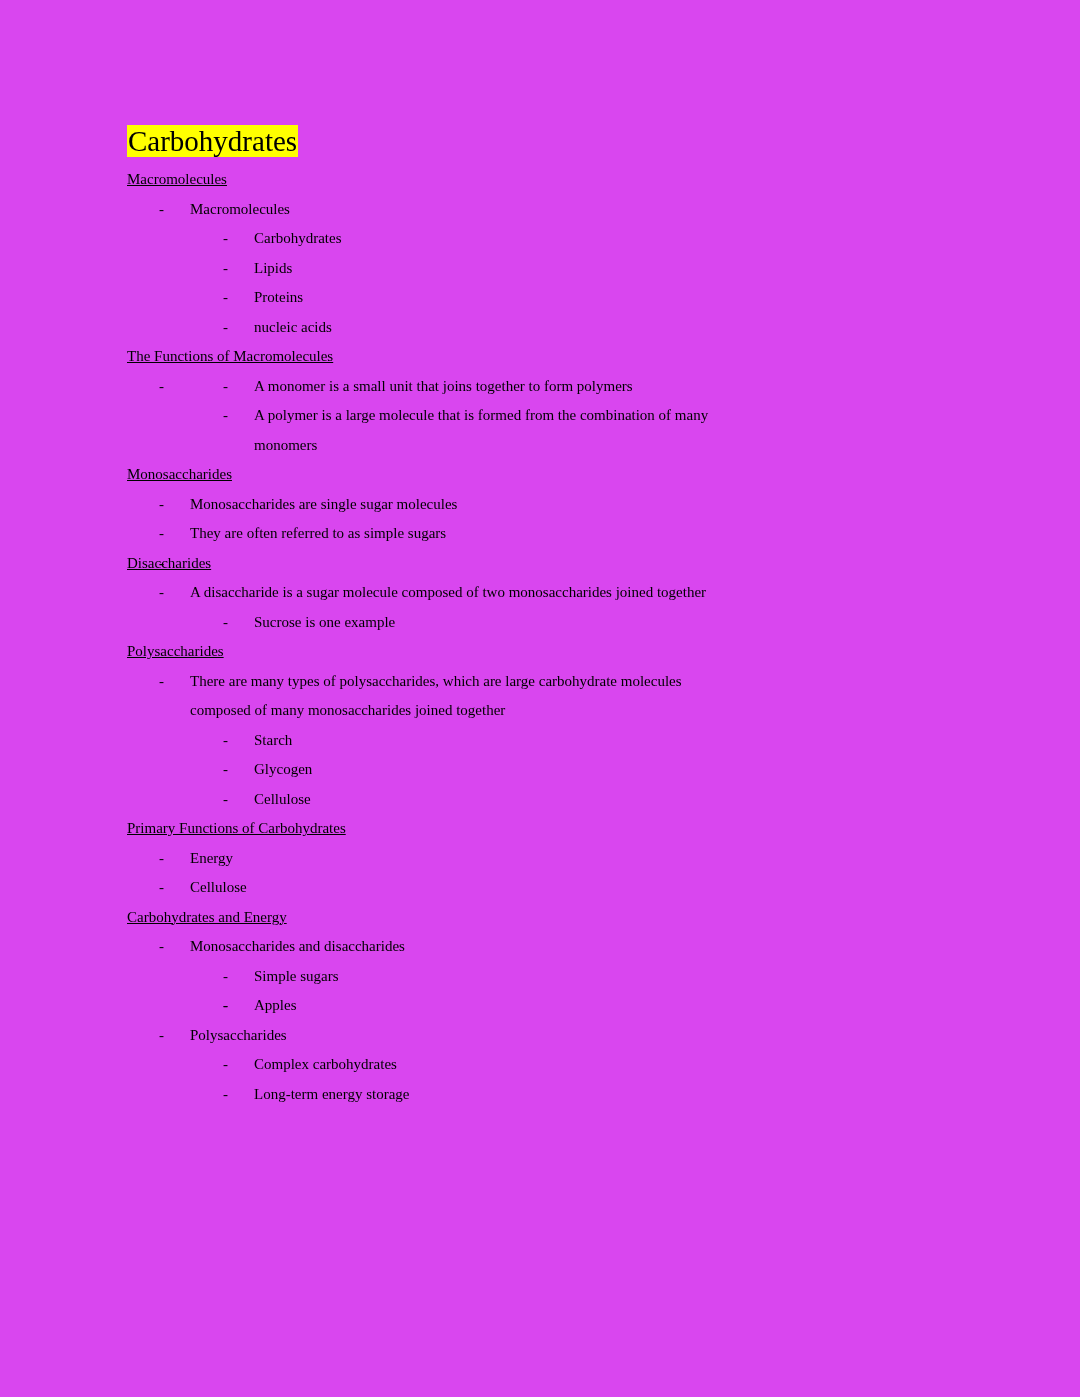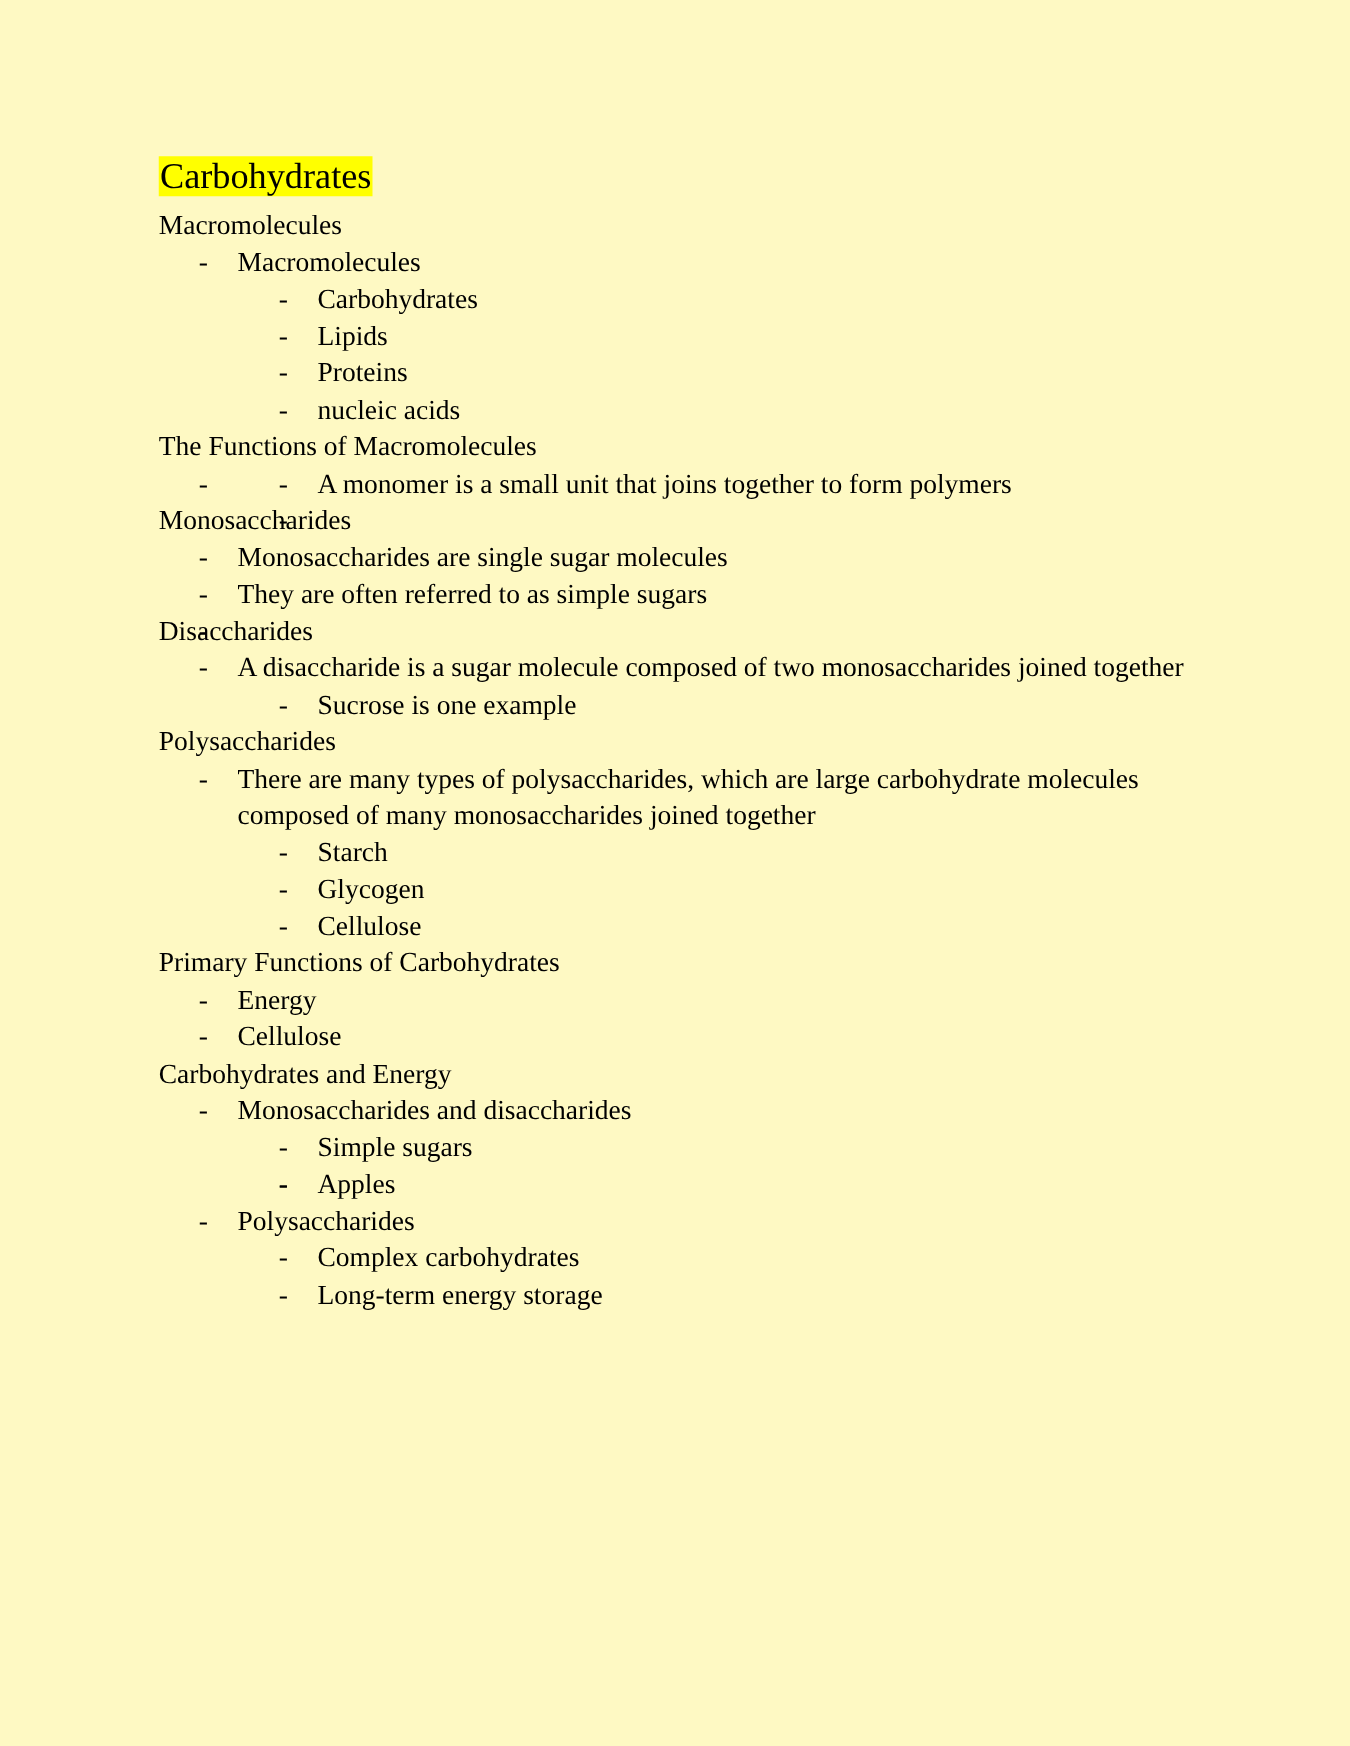--- a/index.html
+++ b/index.html
@@ -12,34 +12,35 @@
     height: 1397px;
     font-family: "Liberation Serif", "DejaVu Serif", serif;
     color: #000000;
     overflow: hidden;
   }
   .page {
     box-sizing: border-box;
     width: 1080px;
     height: 1397px;
     padding: 124px 100px 0 127px;
-    background: #fef9c3;
+    background: #d946ef;
   }
   .title {
     font-size: 29px;
     font-weight: normal;
     line-height: 34px;
     margin: 0 0 7px 0;
   }
   .title .highlight {
     padding: 0 1px;
   }
   .block {
-    font-size: 22px;
+    font-size: 15px;
     line-height: 29.5px;
+    text-decoration: underline;
   }
   .heading {
     white-space: pre-wrap;
   }
   .li {
     position: relative;
   }
   .li .text {
     white-space: pre-wrap;
     display: inline-block;
@@ -63,21 +64,22 @@
   <div id="doc-blocks">
       <div class="block heading">Macromolecules</div>
       <div class="block li li1"><span class="marker">-</span><span class="text">Macromolecules</span></div>
       <div class="block li li2"><span class="marker">-</span><span class="text">Carbohydrates</span></div>
       <div class="block li li2"><span class="marker">-</span><span class="text">Lipids</span></div>
       <div class="block li li2"><span class="marker">-</span><span class="text">Proteins</span></div>
       <div class="block li li2"><span class="marker">-</span><span class="text">nucleic acids</span></div>
       <div class="block heading">The Functions of Macromolecules</div>
       <div class="block li li1"><span class="marker">-</span></div>
       <div class="block li li2"><span class="marker">-</span><span class="text">A monomer is a small unit that joins together to form polymers</span></div>
-      <div class="block li li2"><span class="marker">-</span></div>
+      <div class="block li li2"><span class="marker">-</span><span class="text">A polymer is a large molecule that is formed from the combination of many
+monomers</span></div>
       <div class="block heading">Monosaccharides</div>
       <div class="block li li1"><span class="marker">-</span><span class="text">Monosaccharides are single sugar molecules</span></div>
       <div class="block li li1"><span class="marker">-</span><span class="text">They are often referred to as simple sugars</span></div>
       <div class="block li li1"><span class="marker">-</span></div>
       <div class="block li li1"><span class="marker">-</span></div>
       <div class="block heading">Disaccharides</div>
       <div class="block li li1"><span class="marker">-</span><span class="text">A disaccharide is a sugar molecule composed of two monosaccharides joined together</span></div>
       <div class="block li li2"><span class="marker">-</span><span class="text">Sucrose is one example</span></div>
       <div class="block heading">Polysaccharides</div>
       <div class="block li li1"><span class="marker">-</span><span class="text">There are many types of polysaccharides, which are large carbohydrate molecules

